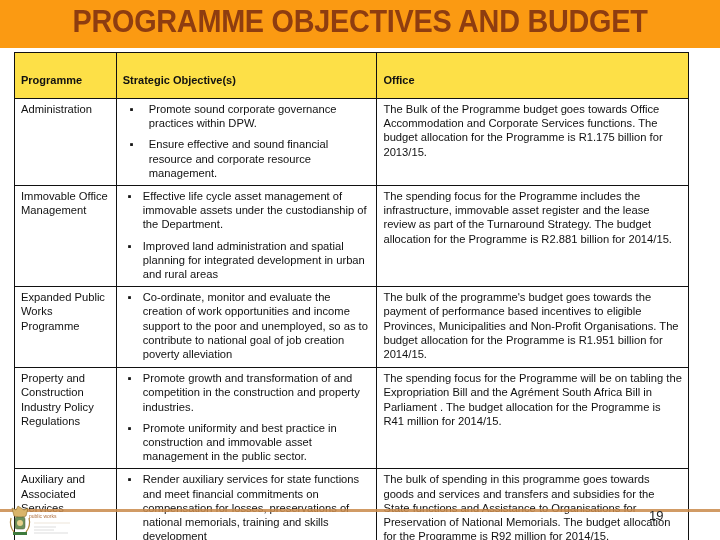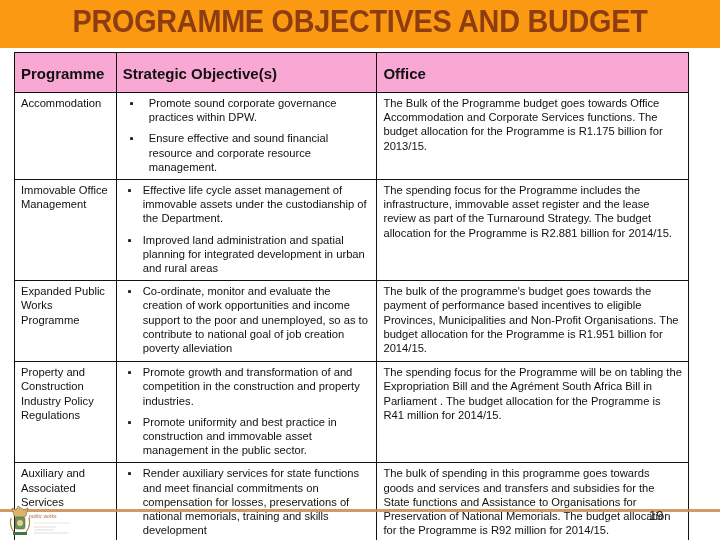--- a/index.html
+++ b/index.html
@@ -21,22 +21,22 @@
   table.obj {
     position:absolute; left:14px; top:52px; width:675px;
     border-collapse:collapse; table-layout:fixed;
     font-size:11.2px; line-height:14.2px; color:#111;
   }
   table.obj td, table.obj th {
     border:1px solid #111; vertical-align:top; padding:3px 6px 3px 6px;
     text-align:left;
   }
   table.obj th {
-    background:#f9a8d4; font-weight:bold; height:22px; padding-top:14px;
-    font-size:15px;
+    background:#fde047; font-weight:bold; height:22px; padding-top:20px;
+    font-size:11px;
   }
   .col1 { width:98px; }
   .col2 { width:251px; }
   .col3 { width:300px; }
   ul.bul { margin:0; padding:0; list-style:none; }
   ul.bul li { position:relative; padding-left:20px; margin-bottom:7px; }
   ul.bul li:last-child { margin-bottom:2px; }
   ul.bul.sq li { padding-left:26px; }
   ul.bul li .dot {
     position:absolute; left:2px; top:0px; width:10px; text-align:center;
@@ -76,21 +76,21 @@
   </colgroup>
   <thead>
     <tr>
       <th>Programme</th>
       <th>Strategic Objective(s)</th>
       <th>Office</th>
     </tr>
   </thead>
   <tbody>
     <tr class="row-admin">
-      <td>Accommodation</td>
+      <td>Administration</td>
       <td>
         <ul class="bul sq">
           <li><span class="dot">▪</span><span>Promote sound corporate governance practices within DPW.</span></li>
           <li><span class="dot">▪</span><span>Ensure effective and sound financial resource and corporate resource management.</span></li>
         </ul>
       </td>
       <td>The Bulk of the Programme budget goes towards Office Accommodation and Corporate Services functions.  The budget allocation for the Programme is R1.175 billion for 2013/15.</td>
     </tr>
     <tr class="row-iam">
       <td>Immovable Office Management</td>

